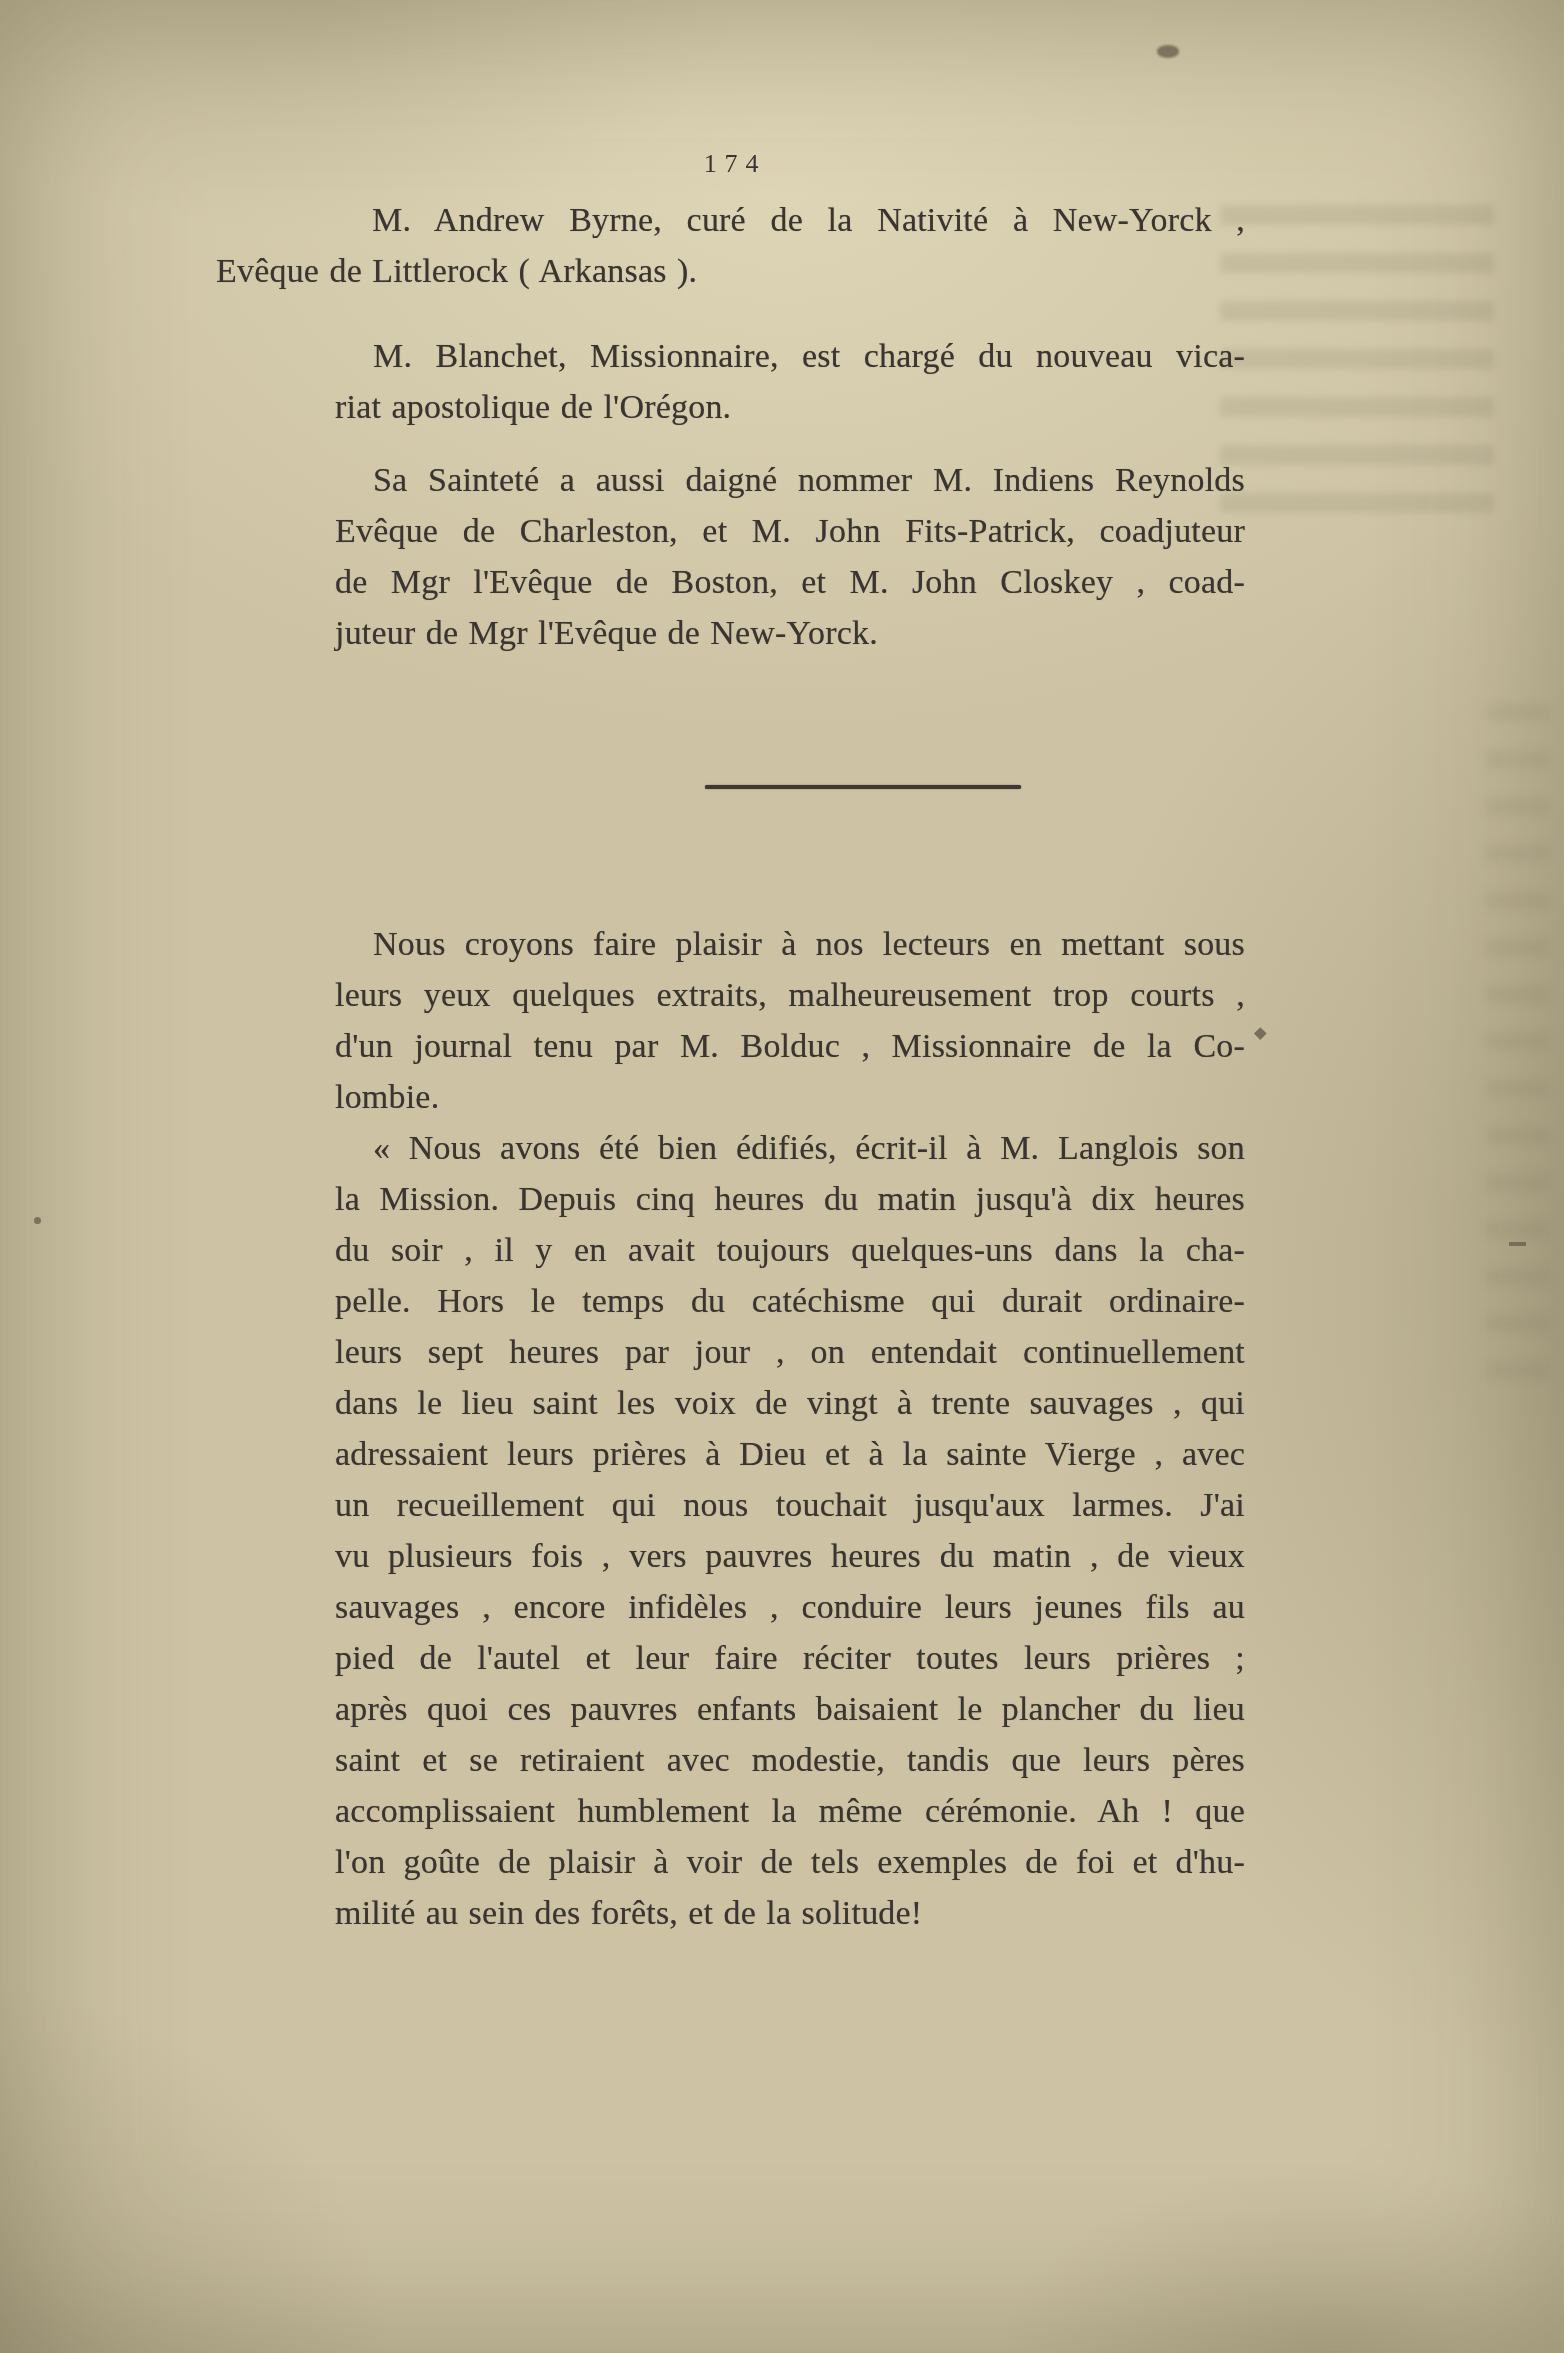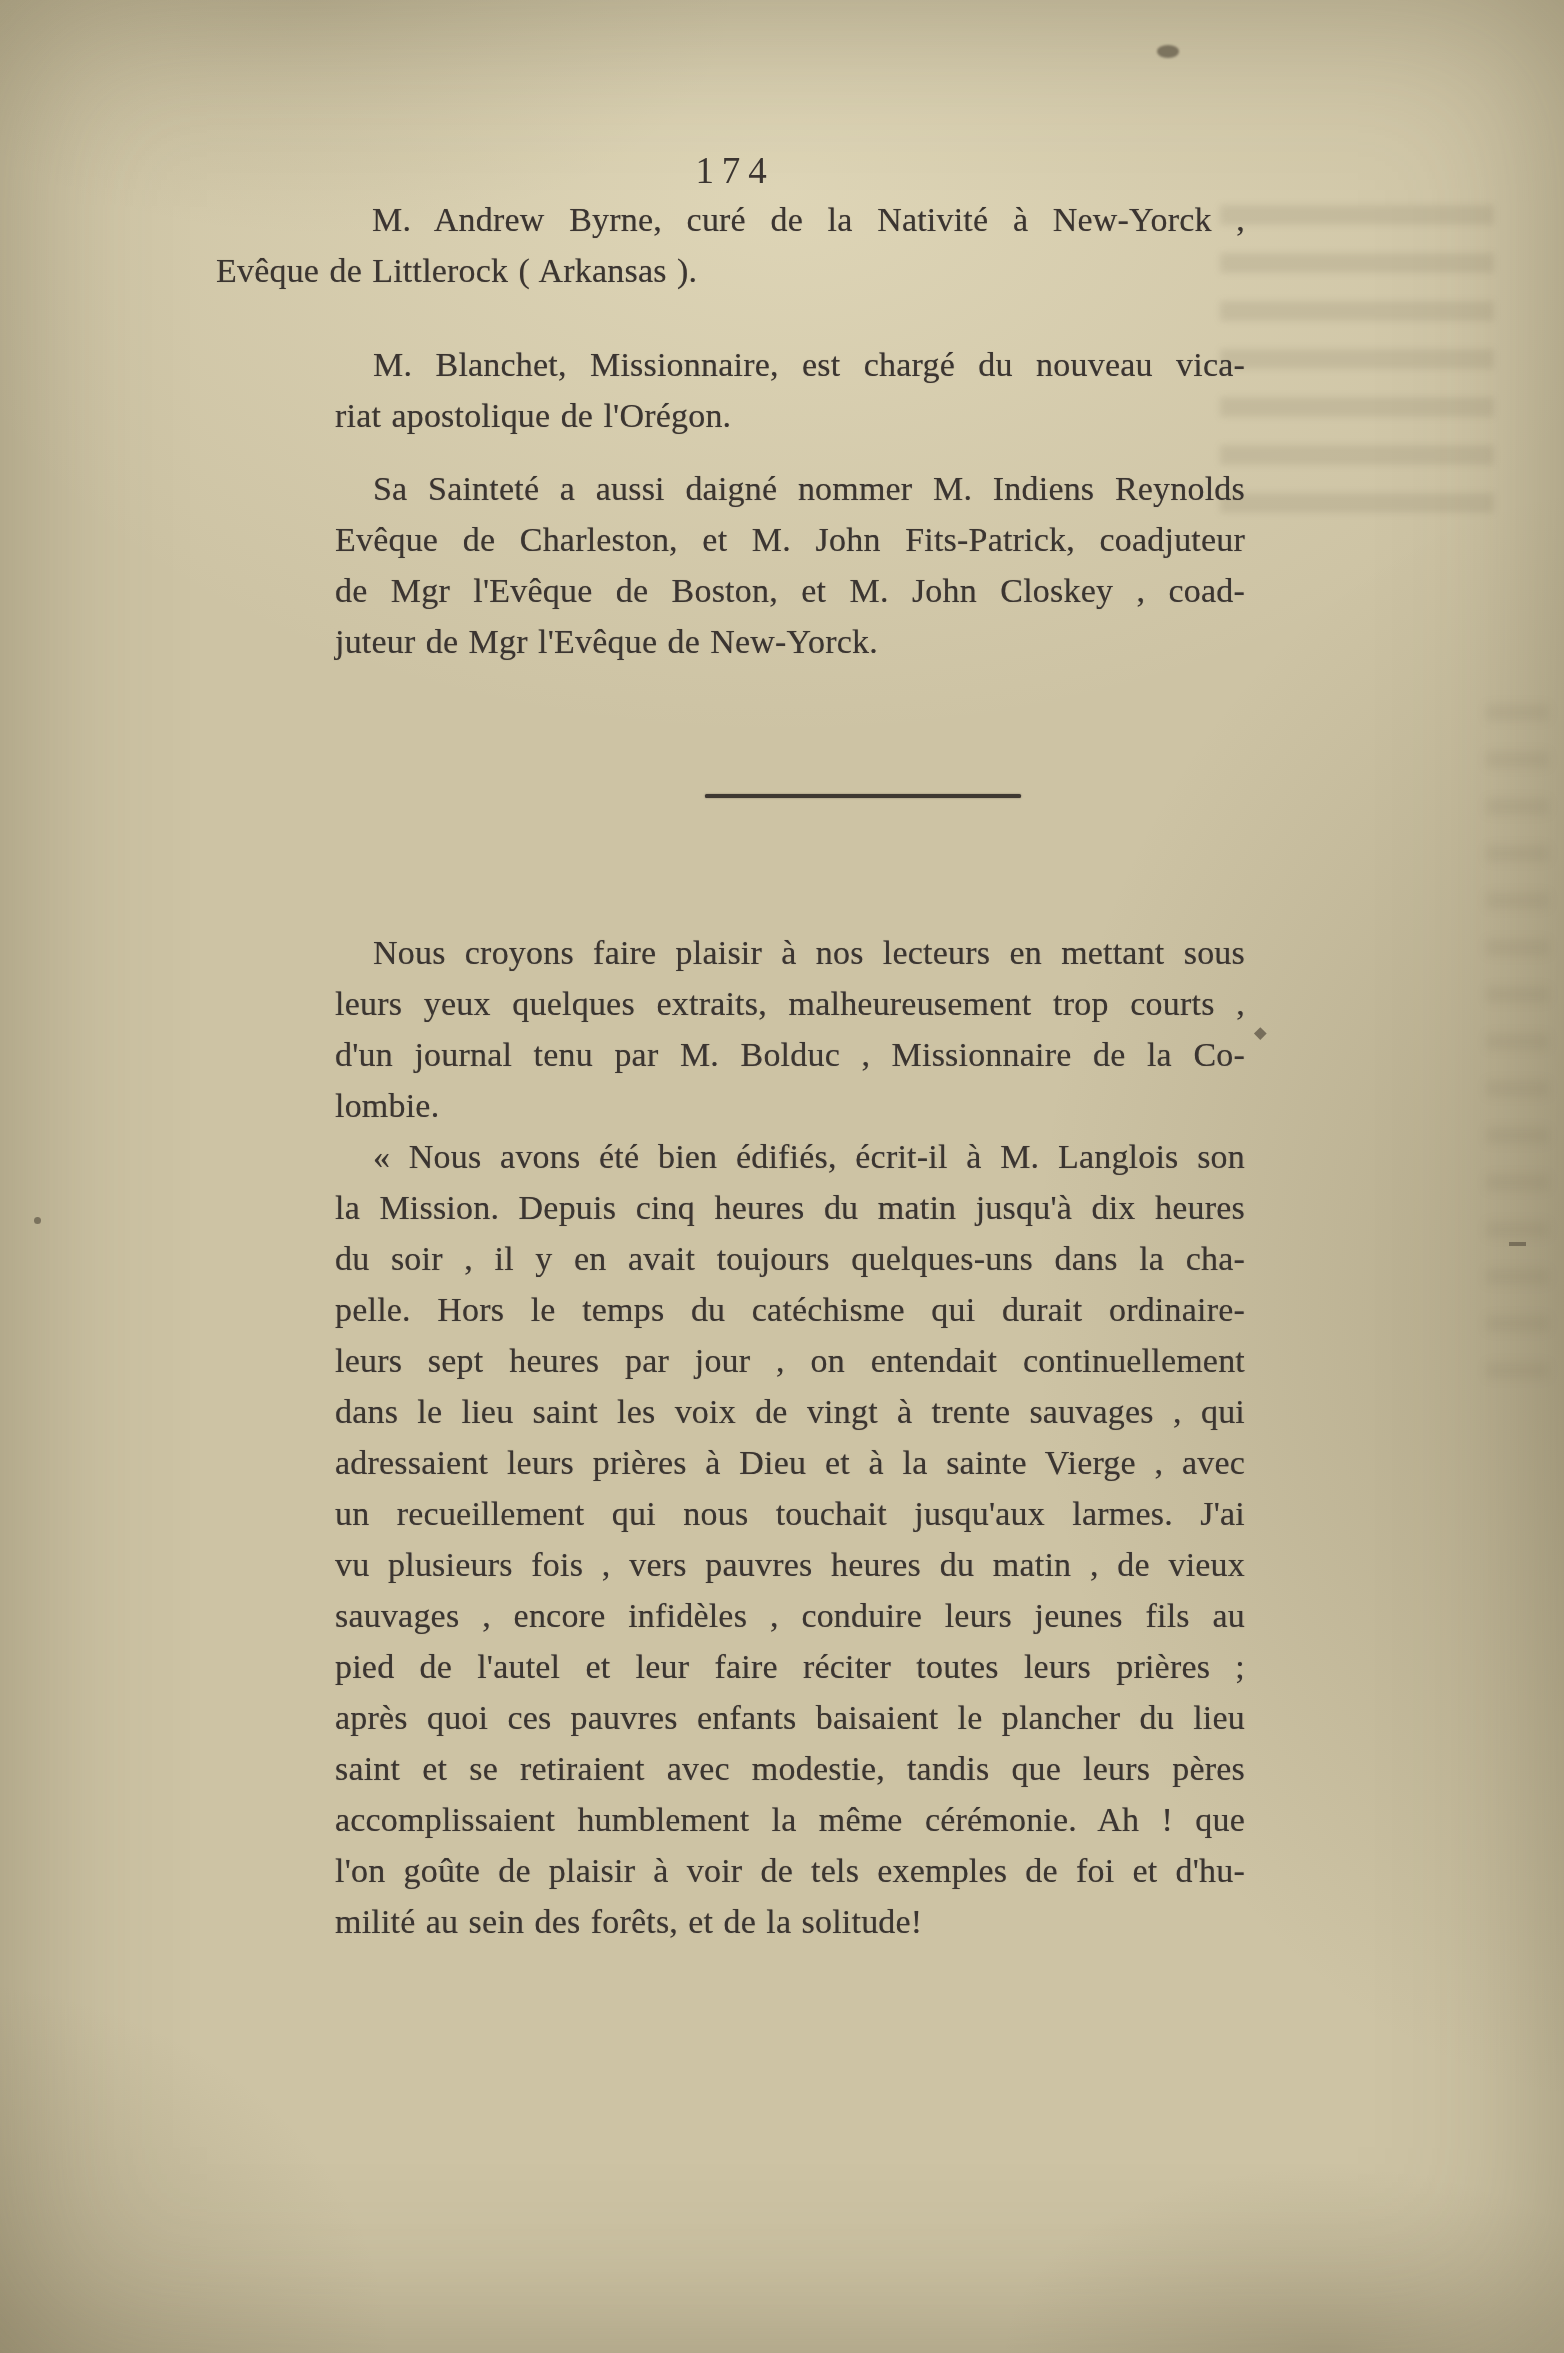--- a/index.html
+++ b/index.html
@@ -23,21 +23,21 @@
     overflow: hidden;
     font-family: "Liberation Serif", "DejaVu Serif", serif;
     color: var(--ink, #3b3531);
   }
   .page-number {
     position: absolute;
     top: 149px;
     left: 0;
     width: 1470px;
     text-align: center;
-    font-size: 37px;
+    font-size: 26px;
     letter-spacing: 7.8px;
   }
   .body-text {
     position: absolute;
     left: 335px;
     top: 194px;
     width: 910px;
     font-size: 34px;
     line-height: 51px;
     letter-spacing: 0.2px;
@@ -46,21 +46,21 @@
   .line {
     text-align: justify;
     text-align-last: justify;
     text-shadow: 0 0 0.8px rgba(59,53,49,0.55);
     white-space: normal;
   }
   .line.last { text-align-last: left; }
   .para .line.first { text-indent: 38px; }
   .para.hanging { margin-left: -119px; width: 1029px; }
   .para.hanging .line.first { text-indent: 156px; }
-  .para.p2 { margin-top: 43px; }
+  .para.p2 { margin-top: 34px; }
   .para.p3 { margin-top: 22px; }
   .divider {
     height: 3.9px;
     width: 316px;
     margin-top: 127px;
     margin-left: 370px;
     background: #3e3832;
     border-radius: 1.6px;
     box-shadow: 0 0 1.6px rgba(60,52,44,0.6);
   }

